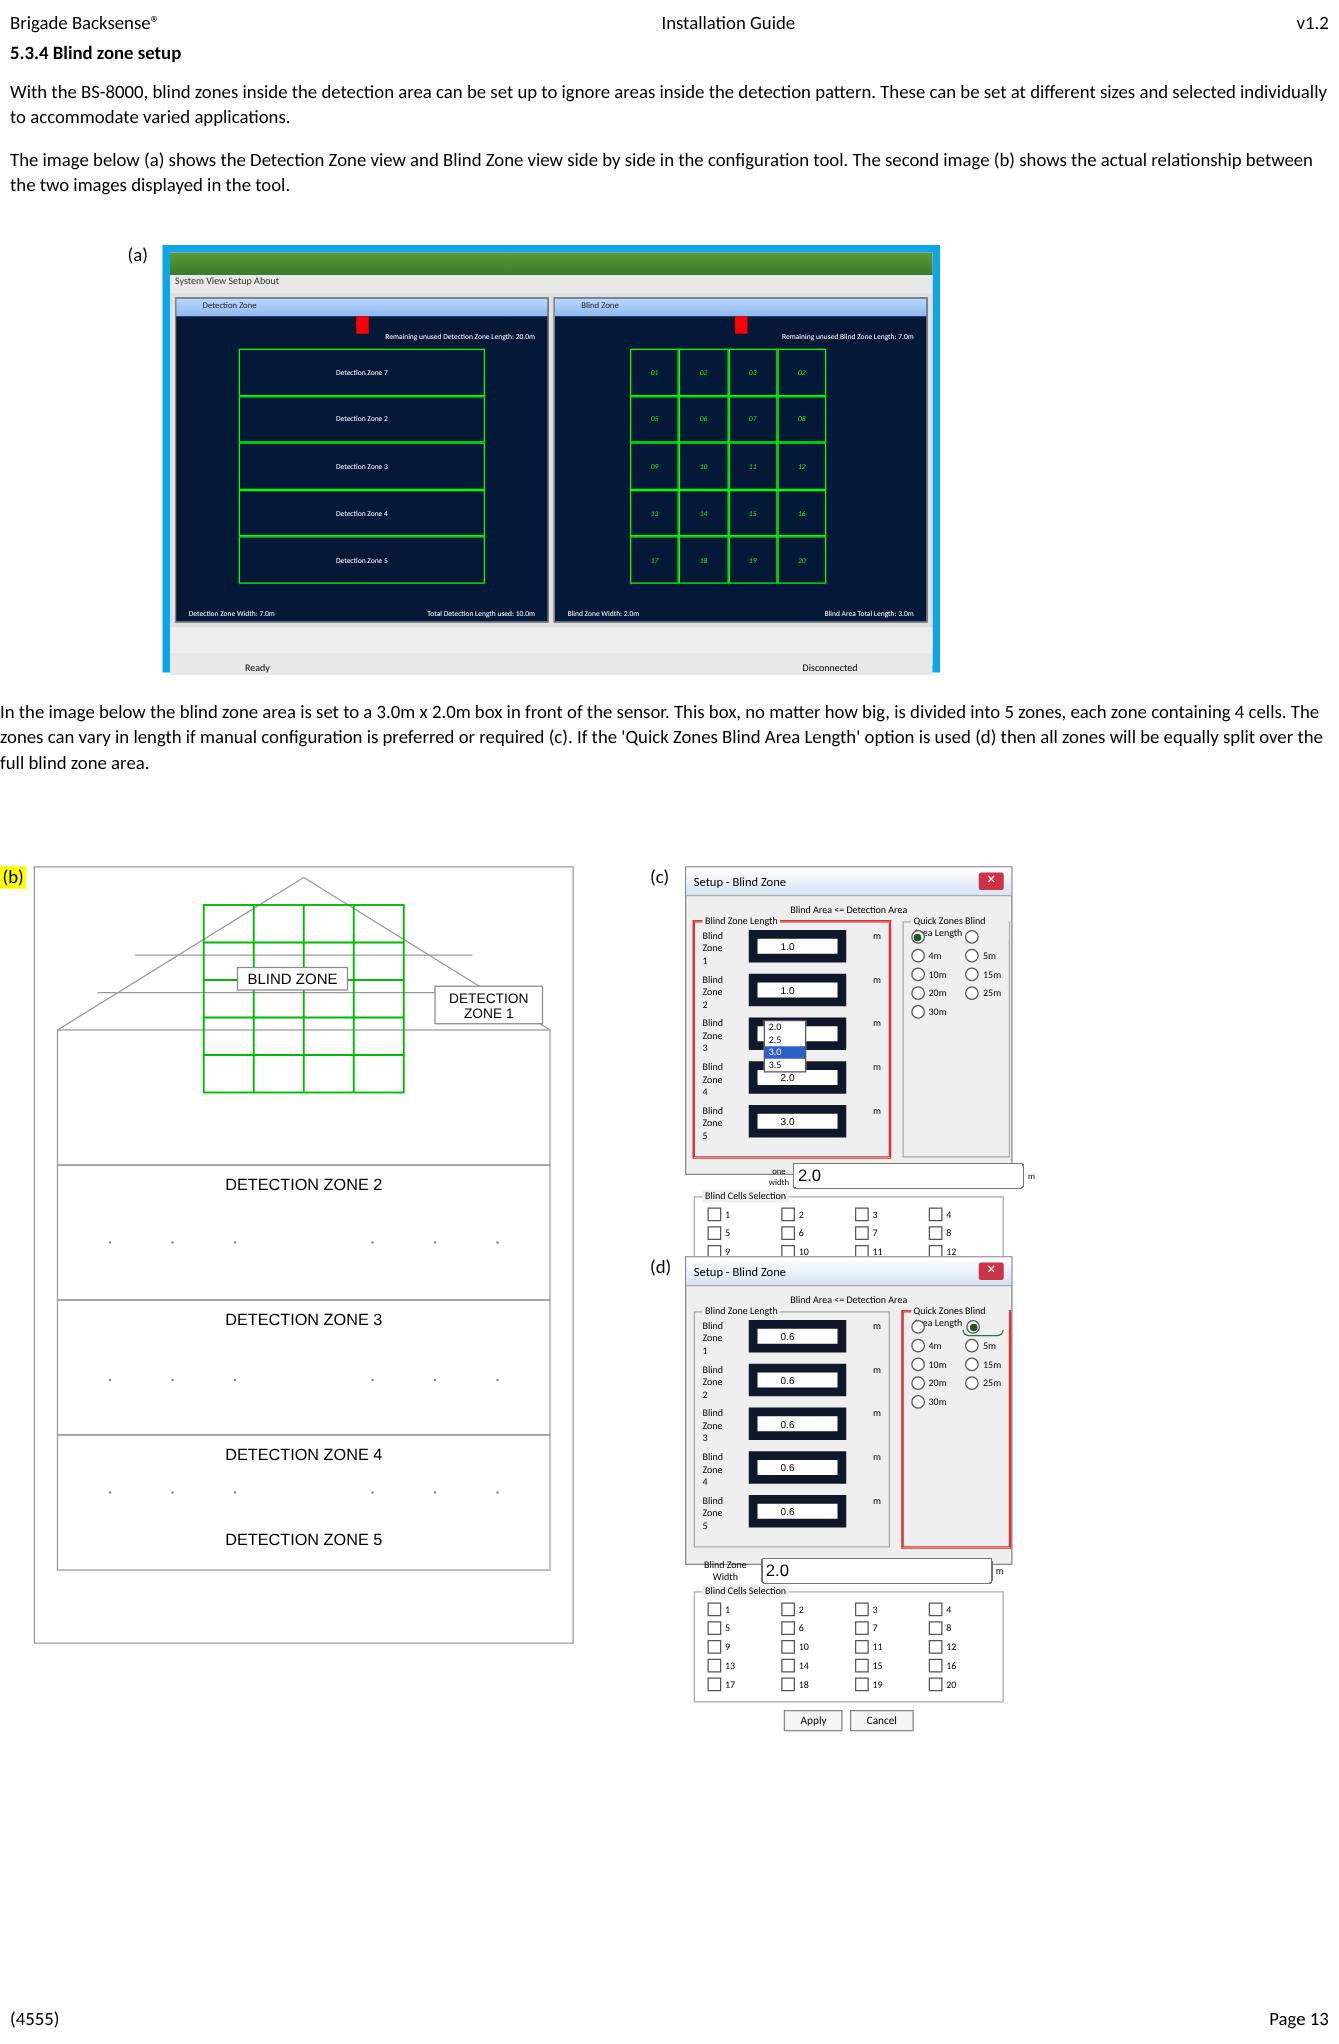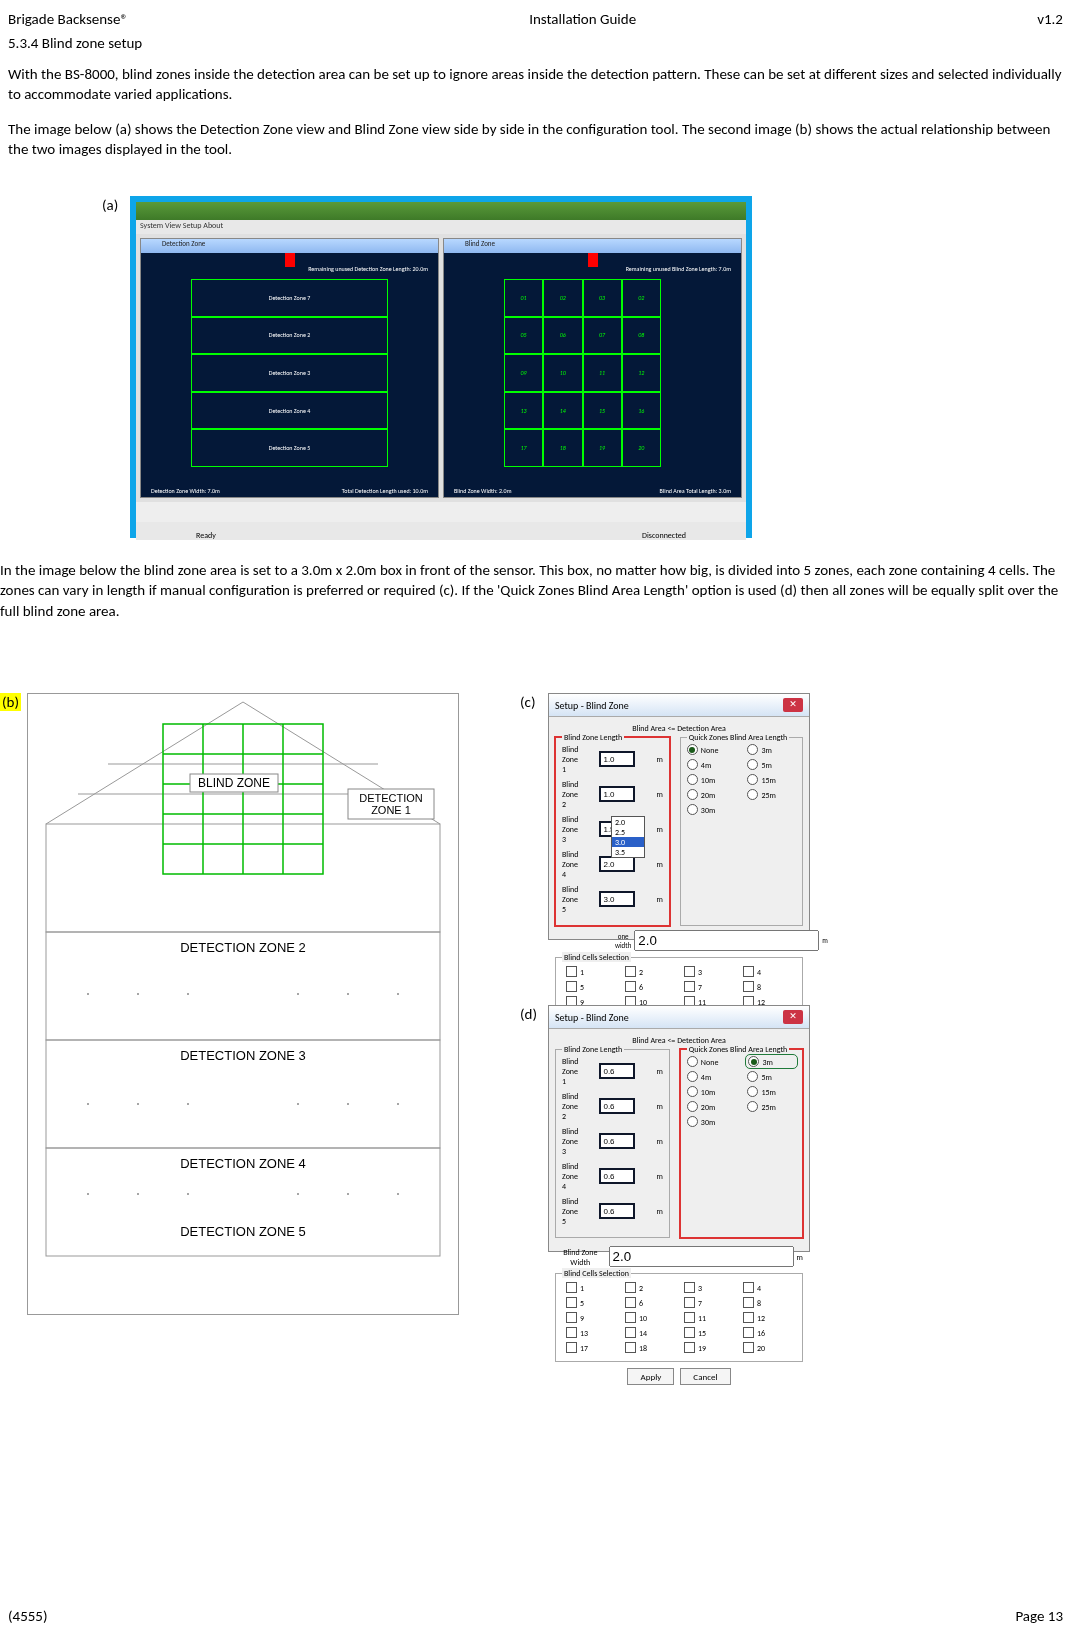--- a/index.html
+++ b/index.html
@@ -1,18 +1,18 @@
 <!DOCTYPE html>
 <html><head>
 <meta charset="utf-8">
 <style>
   body { margin:0; font-family: Calibri, Arial, sans-serif; font-size:15px; color:#000; background:#fff; width:1071px; }
   .page { padding: 10px 8px 10px 8px; min-height:1615px; position:relative; }
   .header-row { display:flex; justify-content:space-between; margin-bottom:6px; }
-  .section-title { font-weight:normal; margin-top:4px; margin-bottom:4px; }
+  .section-title { font-weight:bold; margin-top:4px; margin-bottom:4px; }
   p { margin:12px 0 14px 0; line-height:1.35; }
   .footer-row { position:absolute; bottom:10px; left:8px; right:8px; display:flex; justify-content:space-between; }
   .label-a { position:absolute; left:102px; top:196px; font-size:15px; }
   .label-b { position:absolute; left:0; top:693px; background:#ff0; font-size:15px; padding:0 2px; }
   .label-c { position:absolute; left:520px; top:693px; font-size:15px; }
   .label-d { position:absolute; left:520px; top:1005px; font-size:15px; }
   
   .fig-a { position:absolute; left:130px; top:196px; width:610px; height:330px; border:6px solid #0ea5e9; }
   .fig-a-title { height:18px; background:linear-gradient(#5a9a3a,#3e7a28); }
   .fig-a-menu { height:14px; background:#e8e8e8; }
@@ -36,22 +36,22 @@
   .dialog { position:absolute; width:260px; border:1px solid #888; background:#efefef; font-size:9px; }
   .dialog.fig-c { left:548px; top:693px; height:245px; }
   .dialog.fig-d { left:548px; top:1005px; height:245px; }
   .dialog-title { height:18px; background:linear-gradient(#fff,#d5e4f5); border-bottom:1px solid #aaa; font-size:10px; padding:2px 6px; display:flex; justify-content:space-between; align-items:center;}
   .dialog-close { width:20px; height:14px; background:#c34; color:#fff; text-align:center; font-size:9px; border-radius:2px;}
   .dialog-body { padding:6px; }
   .area-note { text-align:center; font-size:8px; margin-bottom:4px;}
   .fieldset { position:relative; border:1px solid #aaa; padding:6px 6px 6px 6px; margin-bottom:6px;}
   .fieldset.redbox { border:1px solid #d33; box-shadow:0 0 0 1px #d33;}
   .fieldset > .legend { position:absolute; top:-6px; left:6px; background:#efefef; font-size:8px; padding:0 2px;}
-  .bz-len-row { display:flex; align-items:center; gap:21px; margin-bottom:5px; font-size:8px;}
-  .bz-len-row input.val { width:28px; height:12px; font-size:8px; border:2px solid #0f172a; padding:0 2px;}
+  .bz-len-row { display:flex; gap:21px; margin-bottom:5px; font-size:8px;}
+  .bz-len-row input.val { width:28px; height:12px; font-size:8px; border:7px solid #0f172a; padding:0 18px;}
   .bz-len-row .unit { font-size:8px;}
   .two-col-fs { display:flex; gap:10px;}
   .qz-grid { display:grid; grid-template-columns:repeat(2,1fr); gap:4px 12px; font-size:8px; align-items:center;}
   .qz-item { display:flex; align-items:center; gap:3px; }
   .radio { width:9px; height:9px; border:1px solid #555; border-radius:50%; display:inline-block; position:relative; background:#fff;}
   .radio.sel::after { content:""; position:absolute; inset:1.5px; border-radius:50%; background:#1a5a1a;}
   .radio-hi { outline:1px solid #1f7a3a; outline-offset:1px; border-radius:3px; padding:0 1px;}
   .width-row { text-align:center; font-size:8px; margin:2px 0 6px 0; display:flex; justify-content:center; gap:3px; align-items:center;}
   .cells-grid { display:grid; grid-template-columns:repeat(4,1fr); gap:4px 10px; padding:2px 4px; font-size:8px;}
   .chk-row { display:flex; align-items:center; gap:3px;}

